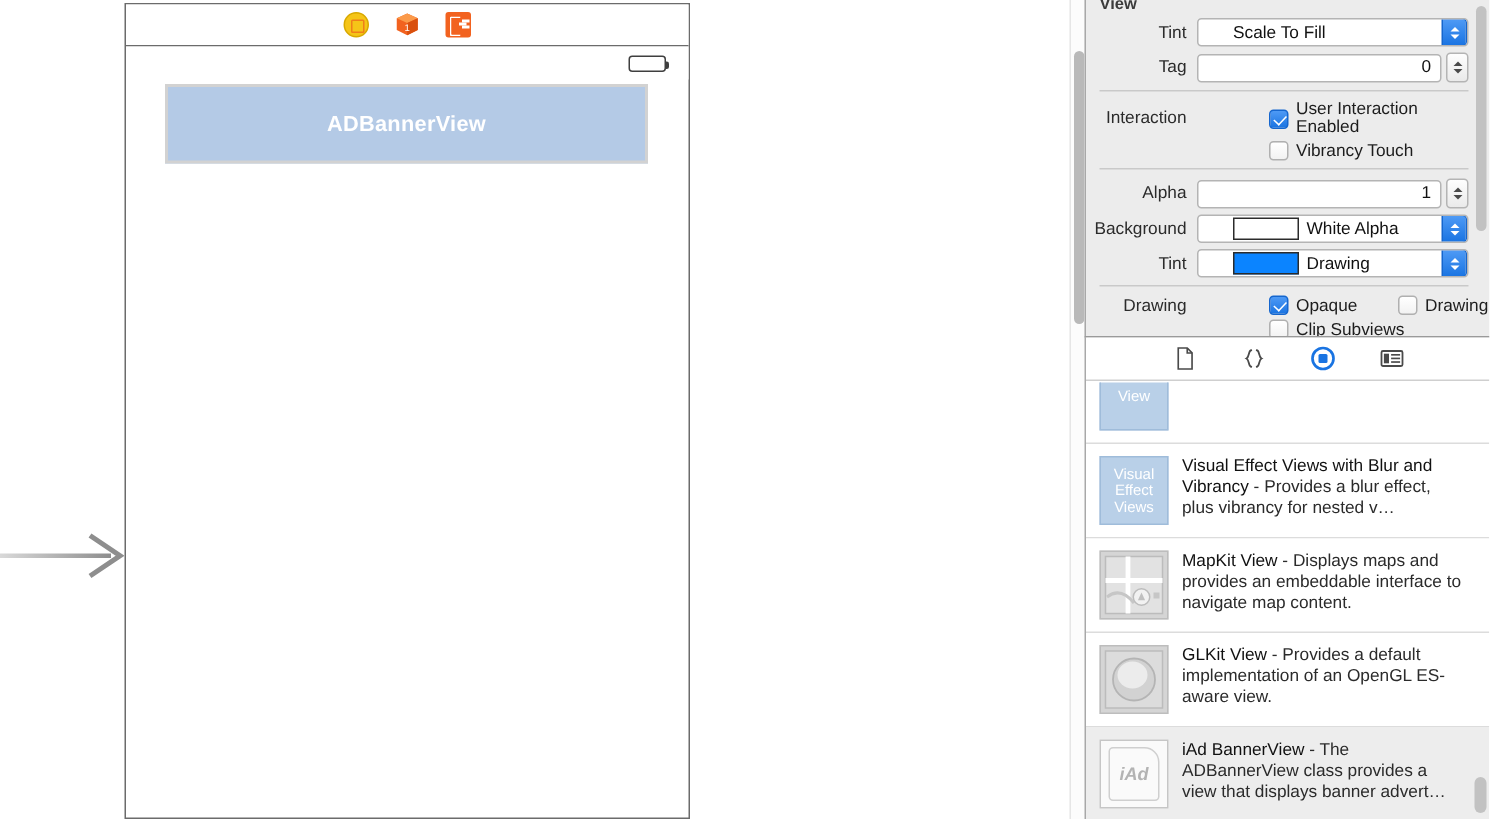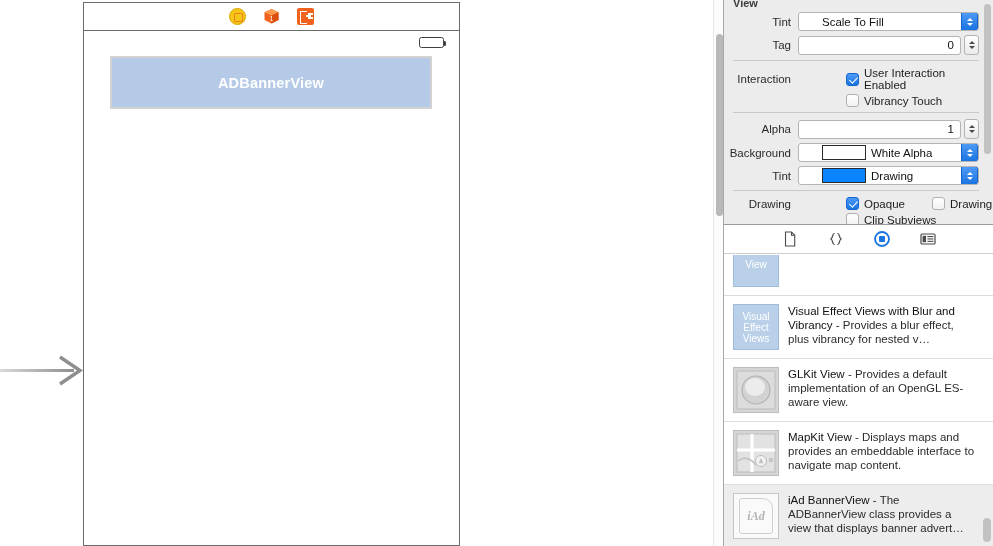--- a/index.html
+++ b/index.html
@@ -205,21 +205,21 @@
     border: 1px solid #c6c6c6; background: #ffffff;
     display: flex; align-items: center; justify-content: center; flex: none;
   }
   .thumb-box.blue {
     background: #b9d0e8; border: 1px solid #9fbcda;
     color: #ffffff; font-size: 10px; line-height: 11px; text-align: center; font-weight: normal;
   }
   .thumb-box.gray {
     background: #d5d5d5; border: 1px solid #bdbdbd;
   }
-  .thumb-box.iad { background: #fafafa; border: 1px solid #c6c6c6; font-family: Liberation Serif, serif; }
+  .thumb-box.iad { background: #fafafa; border: 1px solid #c6c6c6; }
   .iad-glyph {
     width: 34px; height: 36px; border: 1.6px solid #cfcfcf; border-radius: 3px 10px 3px 3px;
     display:flex; align-items:center; justify-content:center;
     color: #b3b3b3; font-size: 12px; font-weight: bold; font-style: italic;
   }
   .lib-text { font-size: 11.5px; line-height: 14px; color: #2b2b2b; }
   .lib-text b { font-weight: normal; color: #111; }
   #lib-scroll {
     position: absolute; right: 2px; top: 34px; width: 8px; bottom: 4px;
   }
@@ -455,46 +455,46 @@
           <span>Visual Effect Views</span>
         </div>
         <div class="lib-text">
           <b>Visual Effect Views with Blur and Vibrancy</b><span> - Provides a blur effect, plus vibrancy for nested v…</span>
         </div>
       </div>
 
       <div class="lib-item">
         <div class="thumb-box gray">
           <svg width="40" height="40" viewBox="0 0 40 40">
-            <rect x="1" y="1" width="38" height="38" fill="#dcdcdc" stroke="#bcbcbc"></rect>
-            <circle cx="20" cy="20" r="14" fill="#d2d2d2" stroke="#b4b4b4" stroke-width="1.2"></circle>
-            <ellipse cx="19" cy="17" rx="10" ry="9" fill="#ececec"></ellipse>
-          </svg>
-        </div>
-        <div class="lib-text">
-          <b>GLKit View</b><span> - Provides a default implementation of an OpenGL ES-aware view.</span>
-        </div>
-      </div>
-
-      <div class="lib-item">
-        <div class="thumb-box gray">
-          <svg width="40" height="40" viewBox="0 0 40 40">
             <rect x="1" y="1" width="38" height="38" fill="#e2e2e2" stroke="#bcbcbc"></rect>
             <path d="M16 1 V39 M1 17 H39" stroke="#ffffff" stroke-width="3.2"></path>
             <path d="M2 28 Q11 21 20 32" fill="none" stroke="#c6c6c6" stroke-width="2"></path>
             <circle cx="25" cy="28" r="5.5" fill="#f2f2f2" stroke="#bcbcbc"></circle>
             <path d="M25 25 l2.4 5.2 h-4.8 Z" fill="#c0c0c0"></path>
             <rect x="33" y="25" width="4" height="4" fill="#c6c6c6"></rect>
           </svg>
         </div>
         <div class="lib-text">
           <b>MapKit View</b><span> - Displays maps and provides an embeddable interface to navigate map content.</span>
         </div>
       </div>
 
+      <div class="lib-item">
+        <div class="thumb-box gray">
+          <svg width="40" height="40" viewBox="0 0 40 40">
+            <rect x="1" y="1" width="38" height="38" fill="#dcdcdc" stroke="#bcbcbc"></rect>
+            <circle cx="20" cy="20" r="14" fill="#d2d2d2" stroke="#b4b4b4" stroke-width="1.2"></circle>
+            <ellipse cx="19" cy="17" rx="10" ry="9" fill="#ececec"></ellipse>
+          </svg>
+        </div>
+        <div class="lib-text">
+          <b>GLKit View</b><span> - Provides a default implementation of an OpenGL ES-aware view.</span>
+        </div>
+      </div>
+
       <div class="lib-item selected">
         <div class="thumb-box iad">
           <span class="iad-glyph">iAd</span>
         </div>
         <div class="lib-text">
           <b>iAd BannerView</b><span> - The ADBannerView class provides a view that displays banner advert…</span>
         </div>
       </div>
 
     </div>

